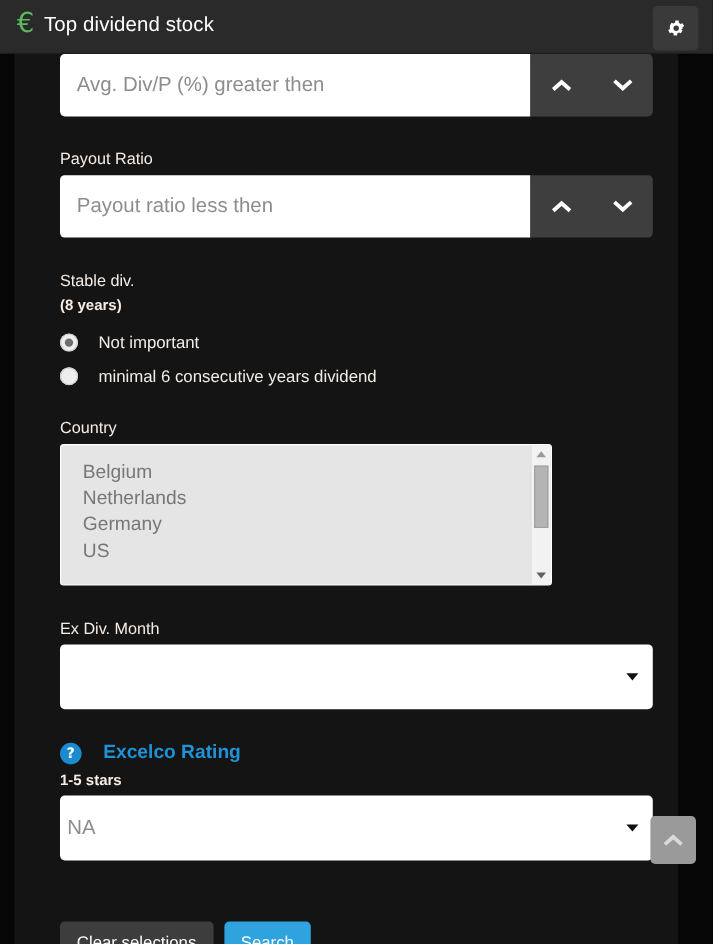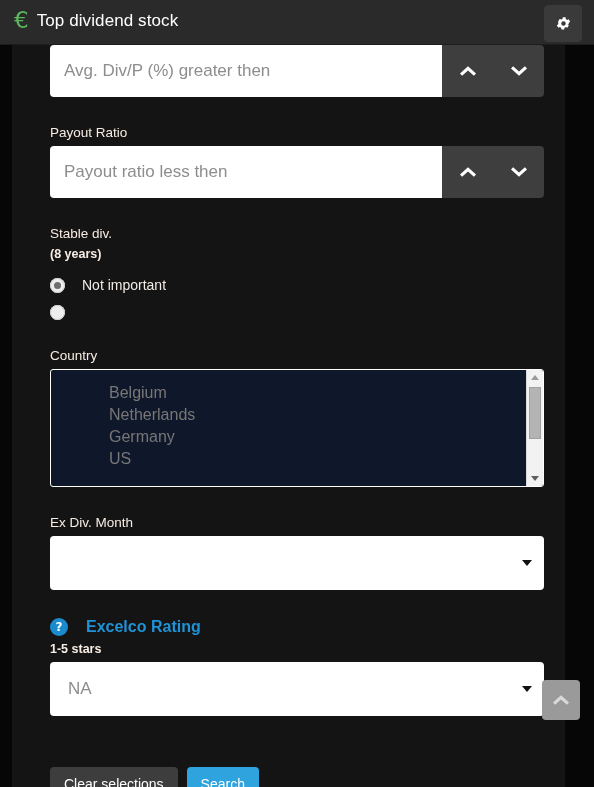--- a/index.html
+++ b/index.html
@@ -171,28 +171,27 @@
   }
   .radio-text {
     font-size: 14px;
     color: #f2ece6;
     line-height: 16px;
   }
 
   
   .listbox {
     position: relative;
-    width: 494px;
+    width: 410px;
     height: 118px;
-    background: #0f172a;
+    background: #e5e5e5;
     border: 1px solid #ffffff;
     border-radius: 3px;
     box-sizing: border-box;
     overflow: hidden;
-    padding-left: 40px;
   }
   .listbox-options {
     padding: 12px 0 0 18px;
   }
   .listbox-options .opt {
     font-size: 16px;
     color: #777777;
     line-height: 22px;
     cursor: pointer;
     white-space: nowrap;
@@ -233,21 +232,21 @@
     background: #ffffff;
     border-radius: 4px;
     box-sizing: border-box;
     display: flex;
     align-items: center;
     cursor: pointer;
   }
   .select-value {
     font-size: 17px;
     color: #8d8d8d;
-    padding-left: 18px;
+    padding-left: 6px;
   }
   .select-caret {
     position: absolute;
     right: 12px; top: 50%;
     margin-top: -3px;
     width: 0; height: 0;
     border-left: 5px solid transparent;
     border-right: 5px solid transparent;
     border-top: 6px solid #111111;
   }
@@ -398,20 +397,21 @@
   <div class="sub-label">(8 years)</div>
 
   <div class="gap-10"></div>
 
   <div class="radio-row">
     <span class="radio checked"></span>
     <span class="radio-text">Not important</span>
   </div>
   <div class="radio-row">
     <span class="radio"></span>
+    <span class="radio-text">minimal 6 consecutive years dividend</span>
   </div>
 
   <div class="gap-16"></div>
 
   <div class="field-label">Country</div>
   <div class="listbox">
     <div class="listbox-options">
       <div class="opt">Belgium</div>
       <div class="opt">Netherlands</div>
       <div class="opt">Germany</div>

